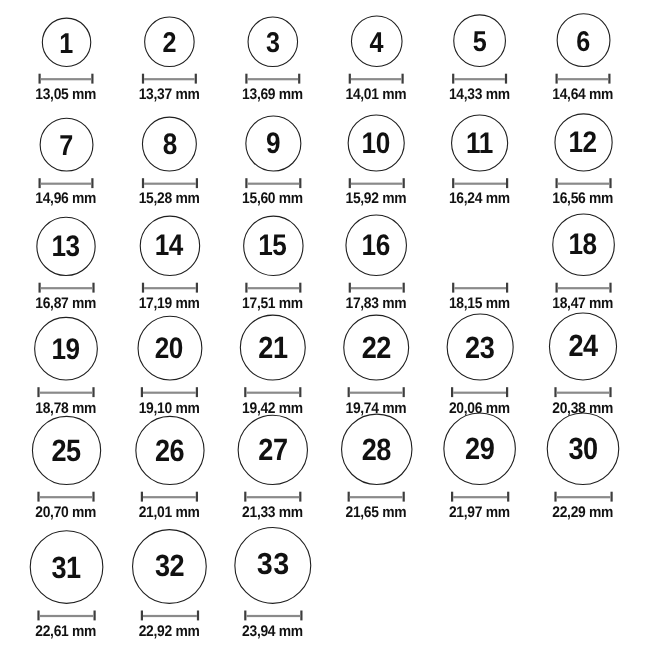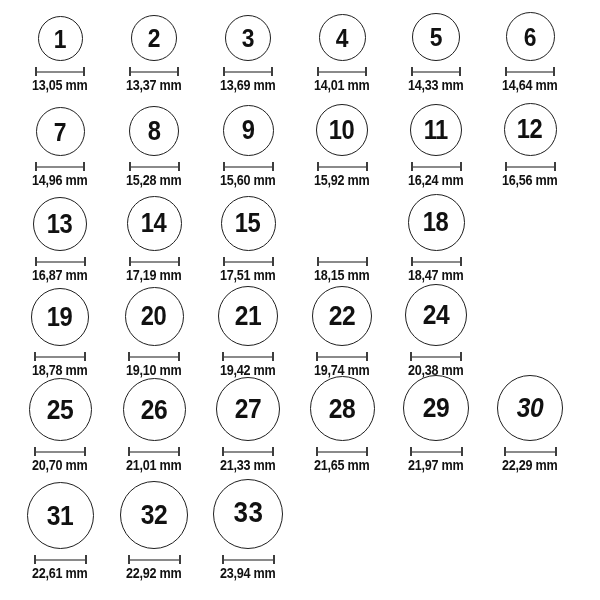--- a/index.html
+++ b/index.html
@@ -207,20 +207,29 @@
       <div class="cell">
     <div class="circle" style="width: 55px; height: 55px;">
       <span class="num" style="font-size: 27px;">15</span>
     </div>
     <div class="measure" style="width: 51px;">
       <span class="rule"></span>
     </div>
     <div class="label">17,51 mm</div>
   </div>
       <div class="cell">
+    <div class="circle" style="width: 56px; height: 56px;">
+      <span class="num" style="font-size: 27px;">16</span>
+    </div>
+    <div class="measure" style="width: 51px;">
+      <span class="rule"></span>
+    </div>
+    <div class="label">17,83 mm</div>
+  </div>
+      <div class="cell">
     <div class="measure" style="width: 51px;">
       <span class="rule"></span>
     </div>
     <div class="label">18,15 mm</div>
   </div>
       <div class="cell">
     <div class="circle" style="width: 57px; height: 57px;">
       <span class="num" style="font-size: 27px;">18</span>
     </div>
     <div class="measure" style="width: 51px;">
@@ -260,20 +269,29 @@
       <div class="cell">
     <div class="circle" style="width: 60px; height: 60px;">
       <span class="num" style="font-size: 28px;">22</span>
     </div>
     <div class="measure" style="width: 52px;">
       <span class="rule"></span>
     </div>
     <div class="label">19,74 mm</div>
   </div>
       <div class="cell">
+    <div class="circle" style="width: 61px; height: 61px;">
+      <span class="num" style="font-size: 28px;">23</span>
+    </div>
+    <div class="measure" style="width: 52px;">
+      <span class="rule"></span>
+    </div>
+    <div class="label">20,06 mm</div>
+  </div>
+      <div class="cell">
     <div class="circle" style="width: 62px; height: 62px;">
       <span class="num" style="font-size: 28px;">24</span>
     </div>
     <div class="measure" style="width: 52px;">
       <span class="rule"></span>
     </div>
     <div class="label">20,38 mm</div>
   </div>
     </div>
     <div class="row">
@@ -316,21 +334,21 @@
       <div class="cell">
     <div class="circle" style="width: 66px; height: 66px;">
       <span class="num" style="font-size: 28px;">29</span>
     </div>
     <div class="measure" style="width: 53px;">
       <span class="rule"></span>
     </div>
     <div class="label">21,97 mm</div>
   </div>
       <div class="cell">
-    <div class="circle" style="width: 66px; height: 66px; font-style: italic;">
+    <div class="circle" style="width: 66px; height: 66px;">
       <span class="num" style="font-size: 28px;">30</span>
     </div>
     <div class="measure" style="width: 53px;">
       <span class="rule"></span>
     </div>
     <div class="label">22,29 mm</div>
   </div>
     </div>
     <div class="row last">
       <div class="cell">

